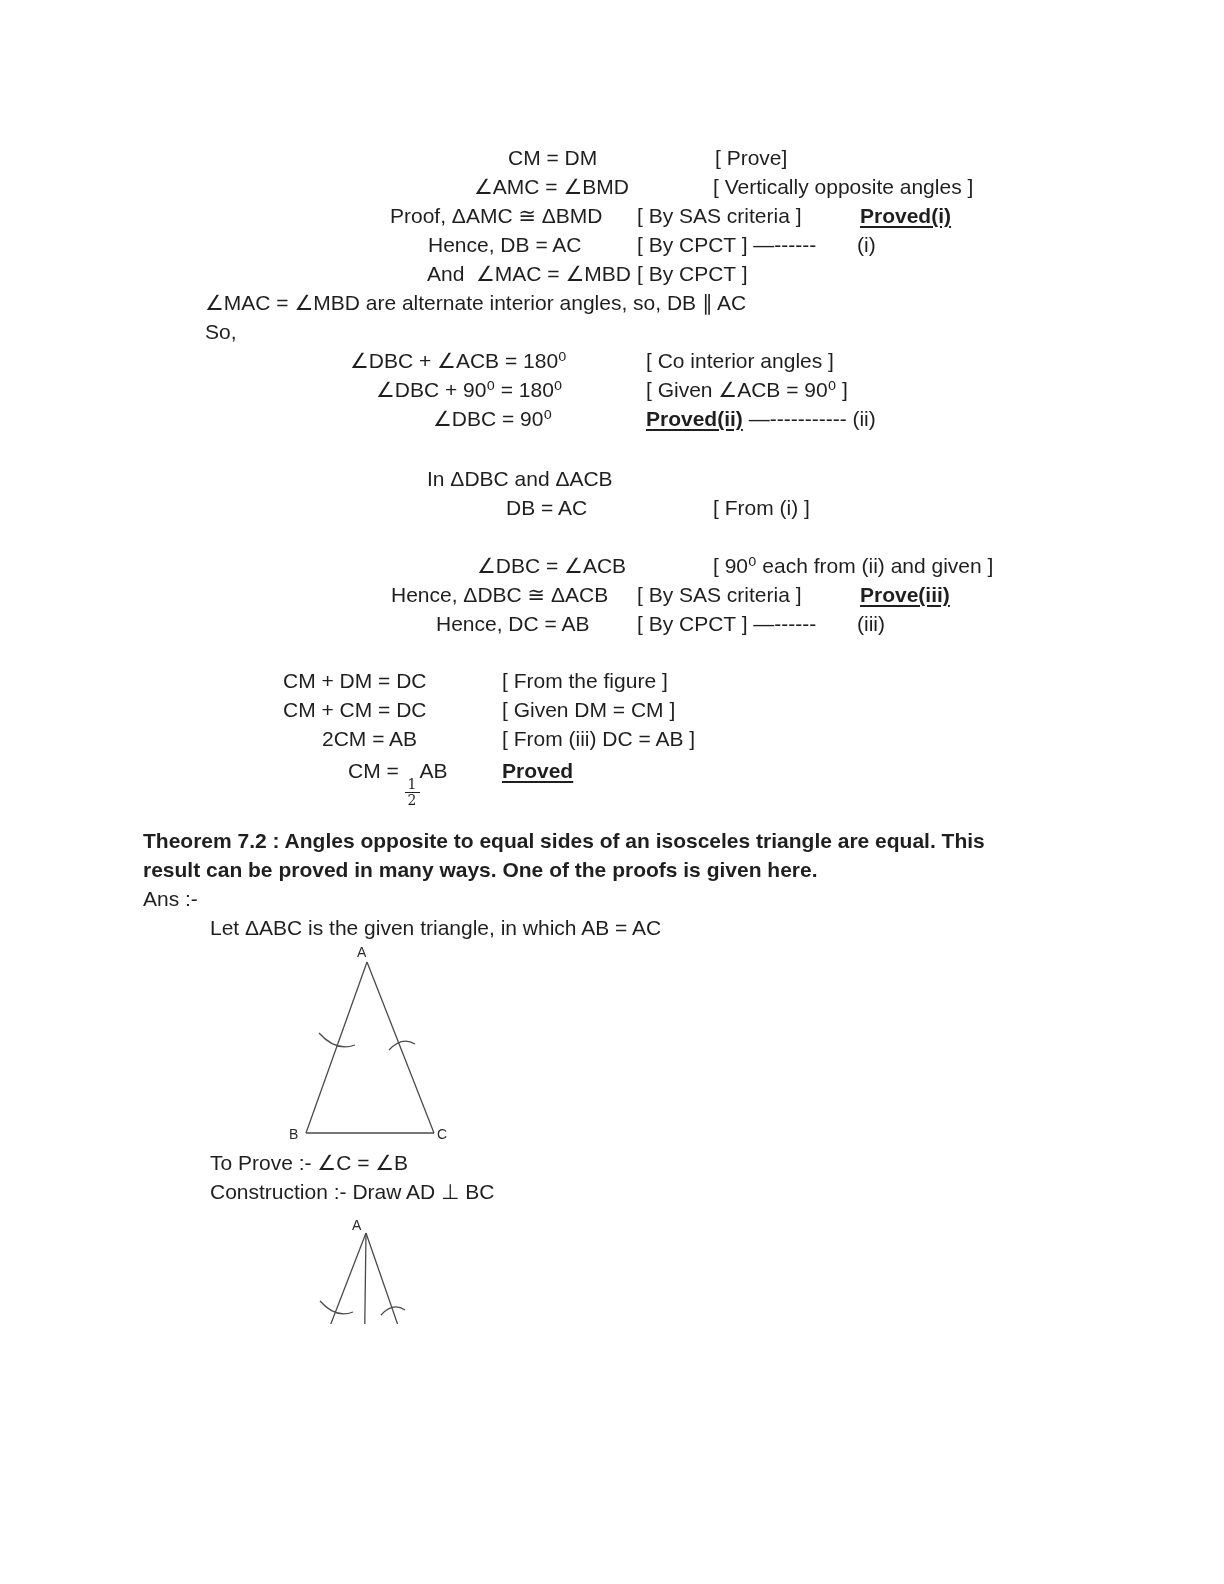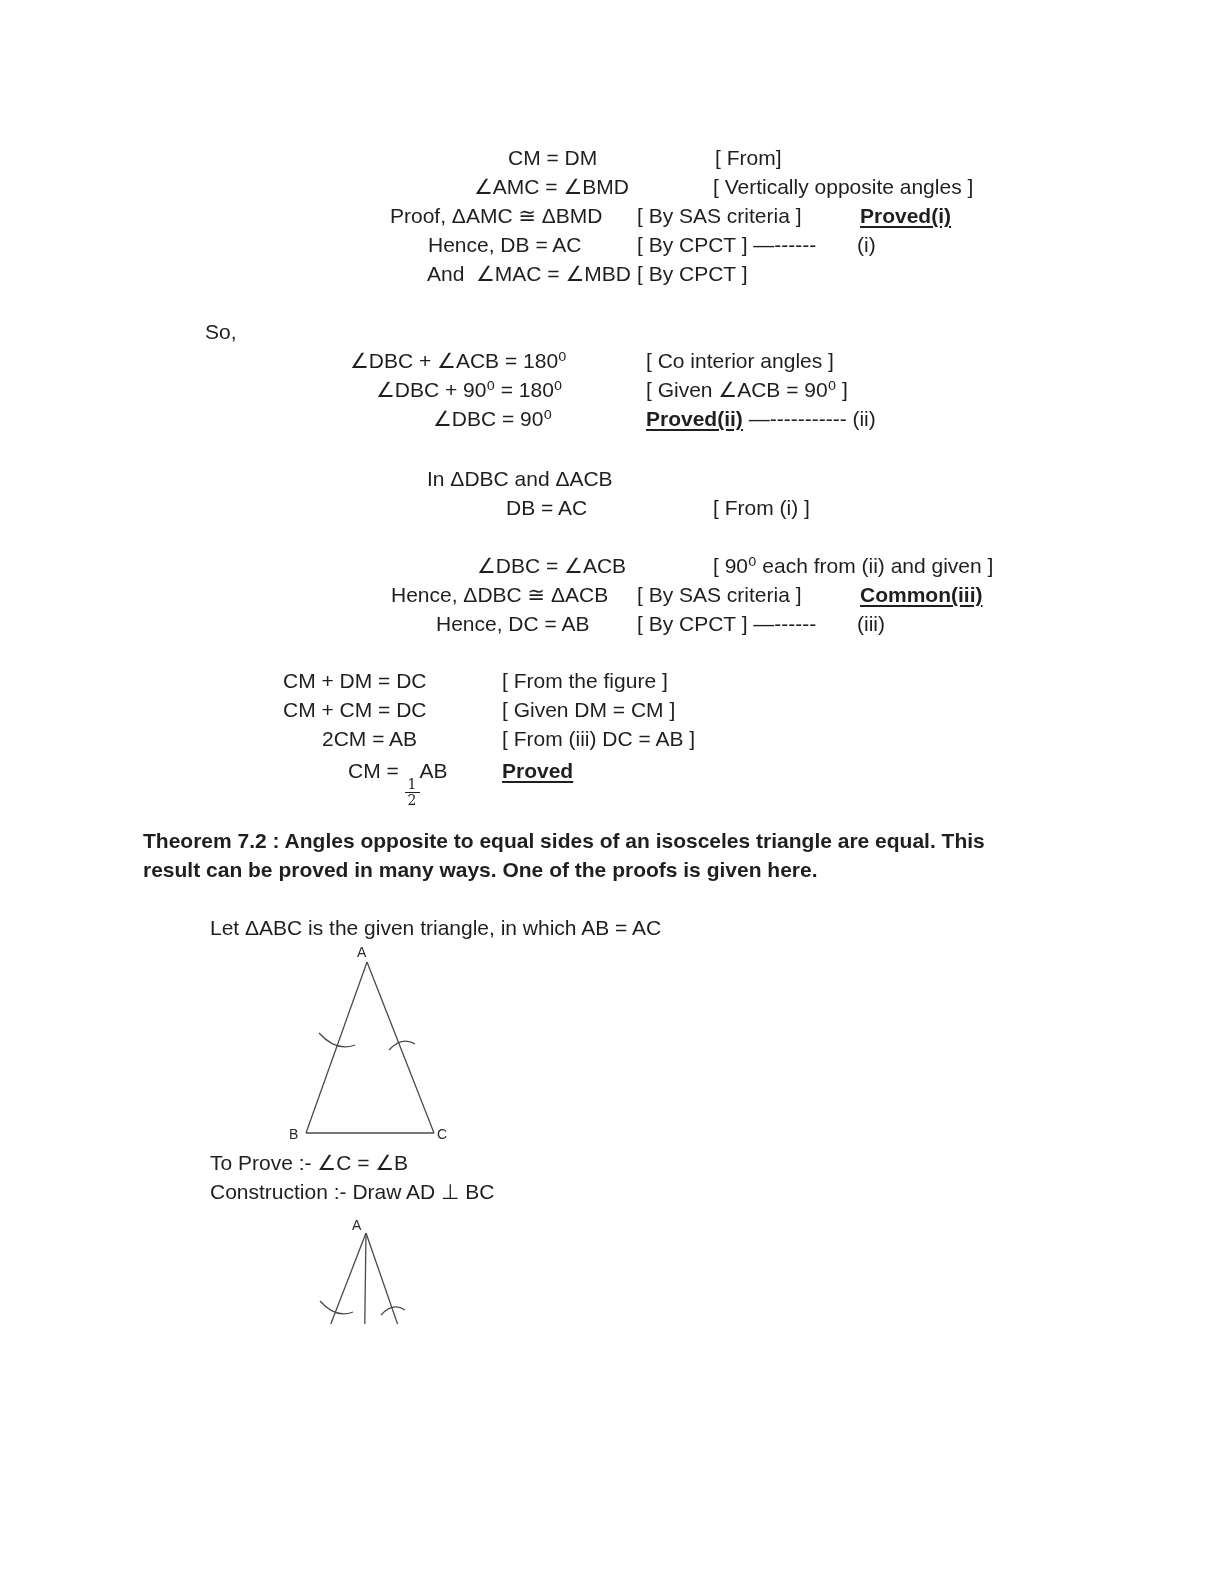--- a/index.html
+++ b/index.html
@@ -41,39 +41,42 @@
     font-size:14px; fill:#2a2a2a; stroke:none;
   }
 </style>
 </head>
 <body>
 
 <div class="page">
 
   <div class="row" style="top:143px">
     <span class="t" style="left:508px">CM = DM</span>
-    <span class="t" style="left:715px">[ From]</span>
+    <span class="t" style="left:715px">[ Prove]</span>
   </div>
   <div class="row" style="top:172px">
     <span class="t" style="left:474px">∠AMC = ∠BMD</span>
     <span class="t" style="left:713px">[ Vertically opposite angles ]</span>
   </div>
   <div class="row" style="top:201px">
     <span class="t" style="left:390px">Proof, ΔAMC ≅ ΔBMD</span>
     <span class="t" style="left:637px">[ By SAS criteria ]</span>
     <span class="t proved" style="left:860px">Proved(i)</span>
   </div>
   <div class="row" style="top:230px">
     <span class="t" style="left:428px">Hence, DB = AC</span>
     <span class="t" style="left:637px">[ By CPCT ] —------</span>
     <span class="t" style="left:857px">(i)</span>
   </div>
   <div class="row" style="top:259px">
     <span class="t" style="left:427px">And  ∠MAC = ∠MBD</span>
     <span class="t" style="left:637px">[ By CPCT ]</span>
+  </div>
+  <div class="row" style="top:288px">
+    <span class="t" style="left:205px">∠MAC = ∠MBD are alternate interior angles, so, DB ∥ AC</span>
   </div>
   <div class="row" style="top:317px">
     <span class="t" style="left:205px">So,</span>
   </div>
   <div class="row" style="top:346px">
     <span class="t" style="left:350px">∠DBC + ∠ACB = 180⁰</span>
     <span class="t" style="left:646px">[ Co interior angles ]</span>
   </div>
   <div class="row" style="top:375px">
     <span class="t" style="left:376px">∠DBC + 90⁰ = 180⁰</span>
@@ -91,21 +94,21 @@
     <span class="t" style="left:506px">DB = AC</span>
     <span class="t" style="left:713px">[ From (i) ]</span>
   </div>
   <div class="row" style="top:551px">
     <span class="t" style="left:477px">∠DBC = ∠ACB</span>
     <span class="t" style="left:713px">[ 90⁰ each from (ii) and given ]</span>
   </div>
   <div class="row" style="top:580px">
     <span class="t" style="left:391px">Hence, ΔDBC ≅ ΔACB</span>
     <span class="t" style="left:637px">[ By SAS criteria ]</span>
-    <span class="t proved" style="left:860px">Common(iii)</span>
+    <span class="t proved" style="left:860px">Prove(iii)</span>
   </div>
   <div class="row" style="top:609px">
     <span class="t" style="left:436px">Hence, DC = AB</span>
     <span class="t" style="left:637px">[ By CPCT ] —------</span>
     <span class="t" style="left:857px">(iii)</span>
   </div>
 
   <div class="row" style="top:666px">
     <span class="t" style="left:283px">CM + DM = DC</span>
     <span class="t" style="left:502px">[ From the figure ]</span>
@@ -121,20 +124,23 @@
   <div class="row" style="top:756px;height:40px">
     <span class="t" style="left:348px"><span>CM = </span><span class="frac"><span class="num">1</span><span class="den">2</span></span><span>AB</span></span>
     <span class="t proved" style="left:502px">Proved</span>
   </div>
 
   <div class="row" style="top:826px">
     <span class="t bold" style="left:143px">Theorem 7.2 : Angles opposite to equal sides of an isosceles triangle are equal. This</span>
   </div>
   <div class="row" style="top:855px">
     <span class="t bold" style="left:143px">result can be proved in many ways. One of the proofs is given here.</span>
+  </div>
+  <div class="row" style="top:884px">
+    <span class="t" style="left:143px">Ans :-</span>
   </div>
   <div class="row" style="top:913px">
     <span class="t" style="left:210px">Let ΔABC is the given triangle, in which AB = AC</span>
   </div>
 
   <svg class="fig" style="left:281px;top:941px" width="175" height="200" viewBox="0 0 175 200">
     <line x1="86" y1="21" x2="25" y2="192"></line>
     <line x1="86" y1="21" x2="153" y2="192"></line>
     <line x1="25" y1="192" x2="153" y2="192"></line>
     <path d="M 38 92 Q 55 111 74 104"></path>

